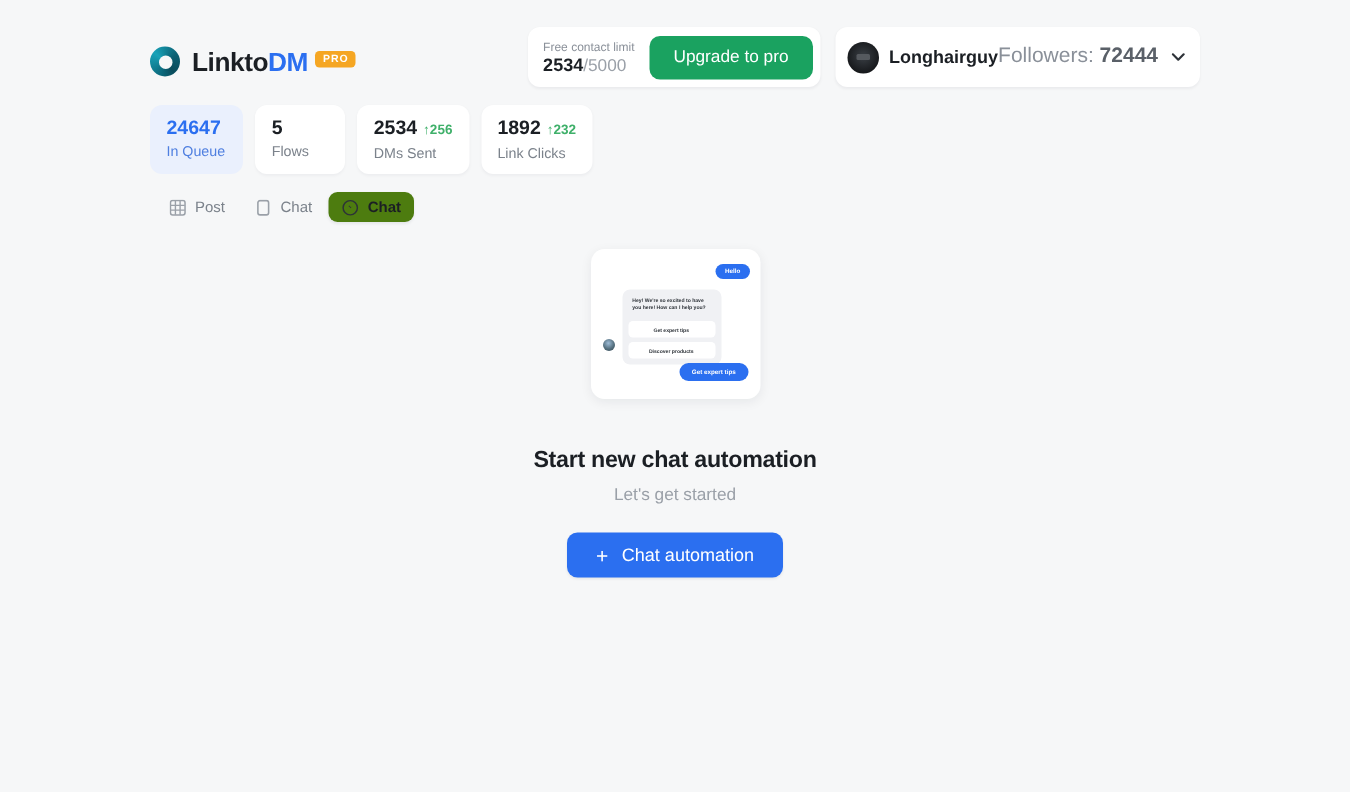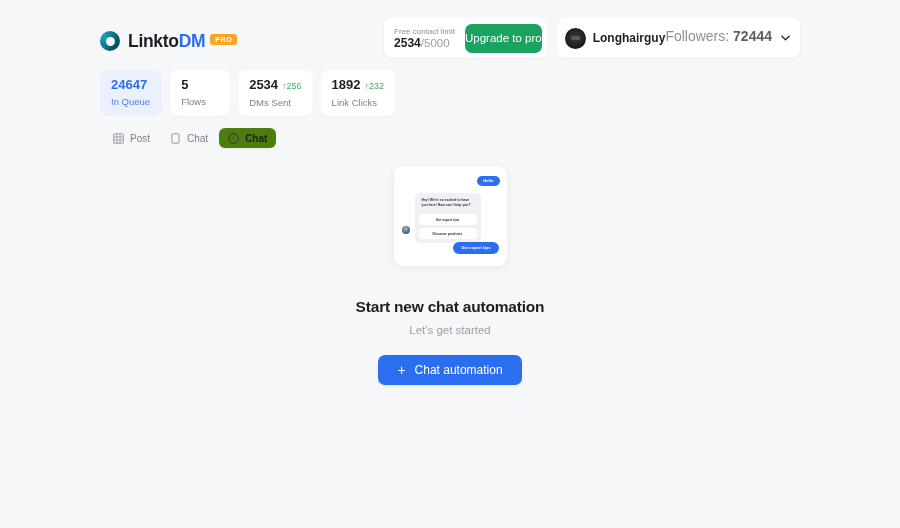--- a/index.html
+++ b/index.html
@@ -74,21 +74,21 @@
   .limit-texts { display: flex; flex-direction: column; justify-content: center; padding-right: 10px; }
   .limit-label { font-size: 8px; color: #8a9099; line-height: 11px; }
   .limit-value { font-size: 11.5px; color: #9aa0a8; line-height: 13px; }
   .limit-value b { color: #1b1f24; font-weight: 700; font-size: 12px; }
   .upgrade-btn {
     background: #1aa260;
     color: #ffffff;
     border: none;
     border-radius: 7px;
     height: 29px;
-    padding: 0 0;
+    padding: 0 16px;
     font-size: 11.5px;
     font-family: "Liberation Sans", sans-serif;
     cursor: pointer;
     white-space: nowrap;
     margin-right: 5px;
   }
 
   .account-card {
     background: #ffffff;
     border-radius: 8px;
@@ -130,21 +130,21 @@
     padding: 7px 11px 0 11px;
     box-shadow: 0 1px 2px rgba(16,24,40,0.04);
   }
   .stat-card.active { background: #eaf0fd; box-shadow: none; }
   .stat-top {
     display: flex; align-items: baseline; gap: 4px;
     line-height: 16px;
   }
   .stat-value { font-size: 13px; font-weight: 700; color: #1b1f24; }
   .stat-card.active .stat-value { color: #2b6ff0; }
-  .stat-delta { font-size: 9px; color: #3fb06a; font-weight: 400; white-space: nowrap; }
+  .stat-delta { font-size: 9px; color: #3fb06a; font-weight: 700; white-space: nowrap; }
   .stat-label { font-size: 9.5px; color: #7b828b; margin-top: 3px; }
   .stat-card.active .stat-label { color: #4f7fe0; }
 
   
   .tabs {
     position: absolute;
     left: 104px; top: 128px;
     display: flex; align-items: center; gap: 2px;
     background: transparent;
   }

